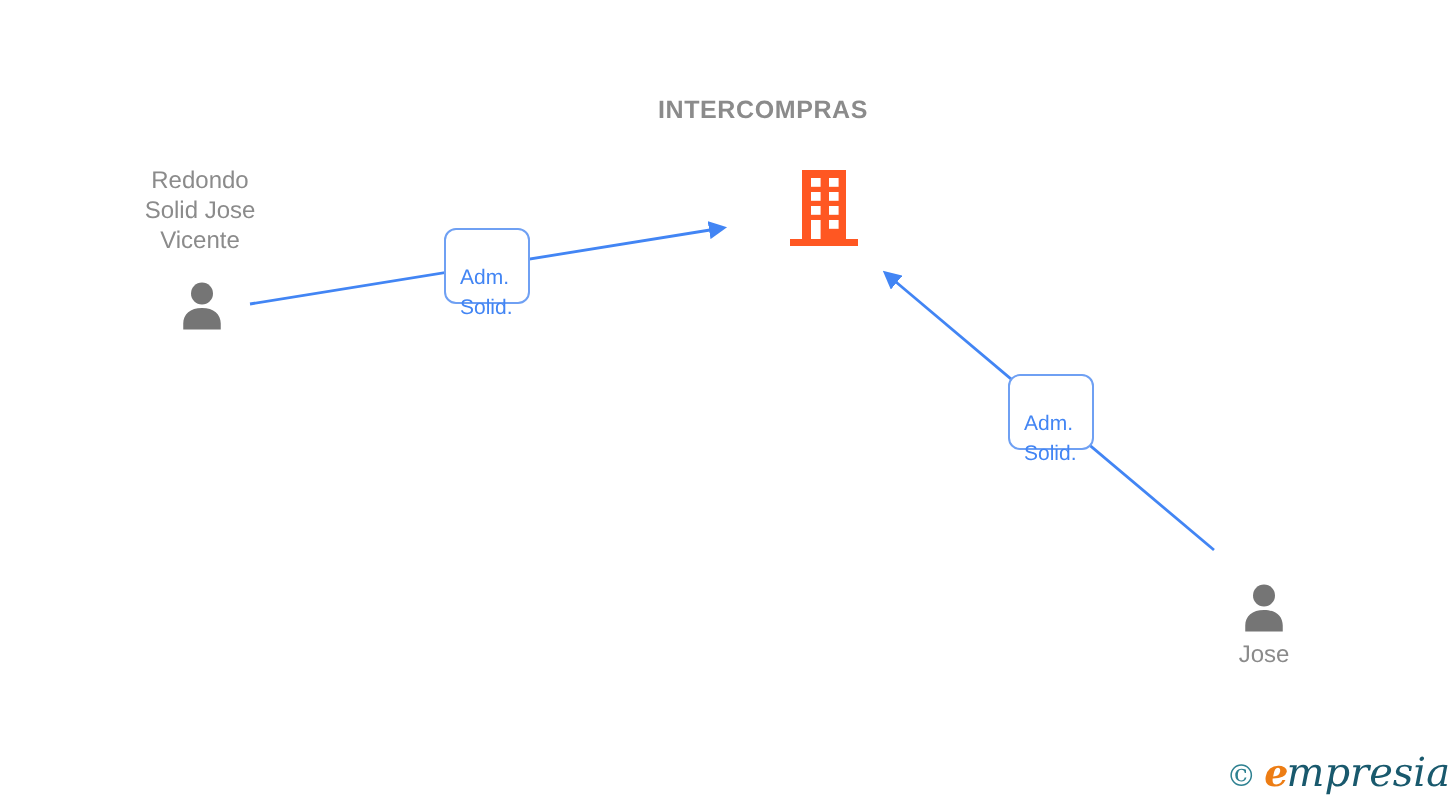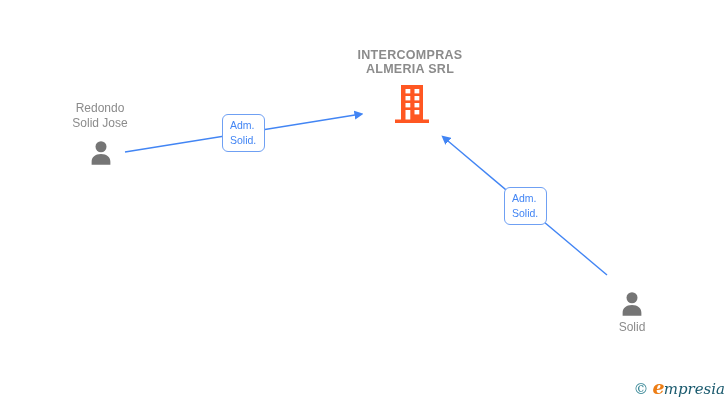--- a/index.html
+++ b/index.html
@@ -26,59 +26,58 @@
     fill: none;
   }
   .node {
     position: absolute;
     cursor: pointer;
   }
   .company-title {
     position: absolute;
     left: 329px; top: 48px;
     width: 162px;
-    text-align: center;
     color: #8b8b8b;
     font-size: 12.5px;
     font-weight: bold;
     line-height: 14px;
     letter-spacing: 0.3px;
   }
   .building-icon-box {
     position: absolute;
     left: 394px; top: 84px;
     width: 36px; height: 40px;
   }
   .person-name {
     position: absolute;
     width: 120px;
     text-align: center;
     color: #8b8b8b;
     font-size: 12px;
     line-height: 15px;
   }
-  .person-name.left  { left: 40px;  top: 101px;  }
+  .person-name.left  { left: 40px;  top: 83px;  }
   .person-name.right { left: 572px; top: 320px; }
   .person-icon-box {
     position: absolute;
     width: 30px; height: 31px;
   }
   .person-icon-box.left  { left: 86px;  top: 138px; }
   .person-icon-box.right { left: 617px; top: 289px; }
   .edge-label {
     position: absolute;
     width: 43px; height: 38px;
     box-sizing: border-box;
     background: #ffffff;
     border: 1.5px solid #6FA0F3;
     border-radius: 6px;
     color: #4285F4;
     font-size: 10.5px;
     line-height: 15px;
-    padding: 3px 0 0 7px;
+    padding: 17px 0 0 7px;
   }
   .edge-label.first  { left: 222px; top: 114px; }
   .edge-label.second { left: 504px; top: 187px; }
   .watermark {
     position: absolute;
     right: 3px; bottom: 2px;
     font-family: "DejaVu Serif", "Liberation Serif", serif;
     white-space: nowrap;
     user-select: none;
   }
@@ -88,21 +87,21 @@
     margin-right: 4px;
   }
   .wm-e {
     color: #ED7D14;
     font-size: 19px;
     font-style: italic;
     font-weight: bold;
   }
   .wm-rest {
     color: #19596D;
-    font-size: 15px;
+    font-size: 20px;
     font-style: italic;
     margin-left: -1px;
   }
 </style>
 </head>
 <body>
 
 <div class="canvas">
 
   <svg class="edges-svg" viewBox="0 0 728 400" xmlns="http://www.w3.org/2000/svg">
@@ -110,56 +109,56 @@
       <marker id="arrowhead" viewBox="0 0 10 10" refX="0.5" refY="5" markerWidth="6.5" markerHeight="6.5" orient="auto">
         <path d="M0,0 L10,5 L0,10 Z" fill="#4285F4"></path>
       </marker>
     </defs>
     <path class="edge-line" d="M125,152 L355,115" marker-end="url(#arrowhead)"></path>
     <path class="edge-line" d="M607,275 L448,141" marker-end="url(#arrowhead)"></path>
   </svg>
 
   <div class="node company-title">
     <div>INTERCOMPRAS</div>
-    <div>ALMERIA SRL</div>
   </div>
   <div class="node building-icon-box">
     <svg width="36" height="40" viewBox="0 0 36 40">
       <rect x="1" y="35.5" width="34" height="3.5" fill="#FF5722"></rect>
       <rect x="7" y="1" width="22" height="35" fill="#FF5722"></rect>
       <rect x="11.5" y="5" width="4.8" height="4.4" fill="#ffffff"></rect>
       <rect x="20.5" y="5" width="4.8" height="4.4" fill="#ffffff"></rect>
       <rect x="11.5" y="12" width="4.8" height="4.4" fill="#ffffff"></rect>
       <rect x="20.5" y="12" width="4.8" height="4.4" fill="#ffffff"></rect>
       <rect x="11.5" y="19" width="4.8" height="4.4" fill="#ffffff"></rect>
       <rect x="20.5" y="19" width="4.8" height="4.4" fill="#ffffff"></rect>
       <rect x="20.5" y="26" width="4.8" height="4.4" fill="#ffffff"></rect>
       <rect x="11.5" y="26" width="4.8" height="9.5" fill="#ffffff"></rect>
     </svg>
   </div>
 
   <div class="node person-name left">
     <div>Redondo</div>
     <div>Solid Jose</div>
+    <div>Vicente</div>
   </div>
   <div class="node person-icon-box left">
     <svg width="30" height="31" viewBox="0 0 24 24">
       <circle cx="12" cy="6.6" r="4.4" fill="#757575"></circle>
       <path d="M12 12.4 c-4.7 0 -7.5 2.5 -7.5 6.2 V21 h15 v-2.4 c0 -3.7 -2.8 -6.2 -7.5 -6.2 z" fill="#757575"></path>
     </svg>
   </div>
 
   <div class="node person-icon-box right">
     <svg width="30" height="31" viewBox="0 0 24 24">
       <circle cx="12" cy="6.6" r="4.4" fill="#757575"></circle>
       <path d="M12 12.4 c-4.7 0 -7.5 2.5 -7.5 6.2 V21 h15 v-2.4 c0 -3.7 -2.8 -6.2 -7.5 -6.2 z" fill="#757575"></path>
     </svg>
   </div>
   <div class="node person-name right">
-    <div>Solid</div>
+    <div>Jose</div>
   </div>
 
   <div class="edge-label first">
     <div>Adm.</div>
     <div>Solid.</div>
   </div>
   <div class="edge-label second">
     <div>Adm.</div>
     <div>Solid.</div>
   </div>

